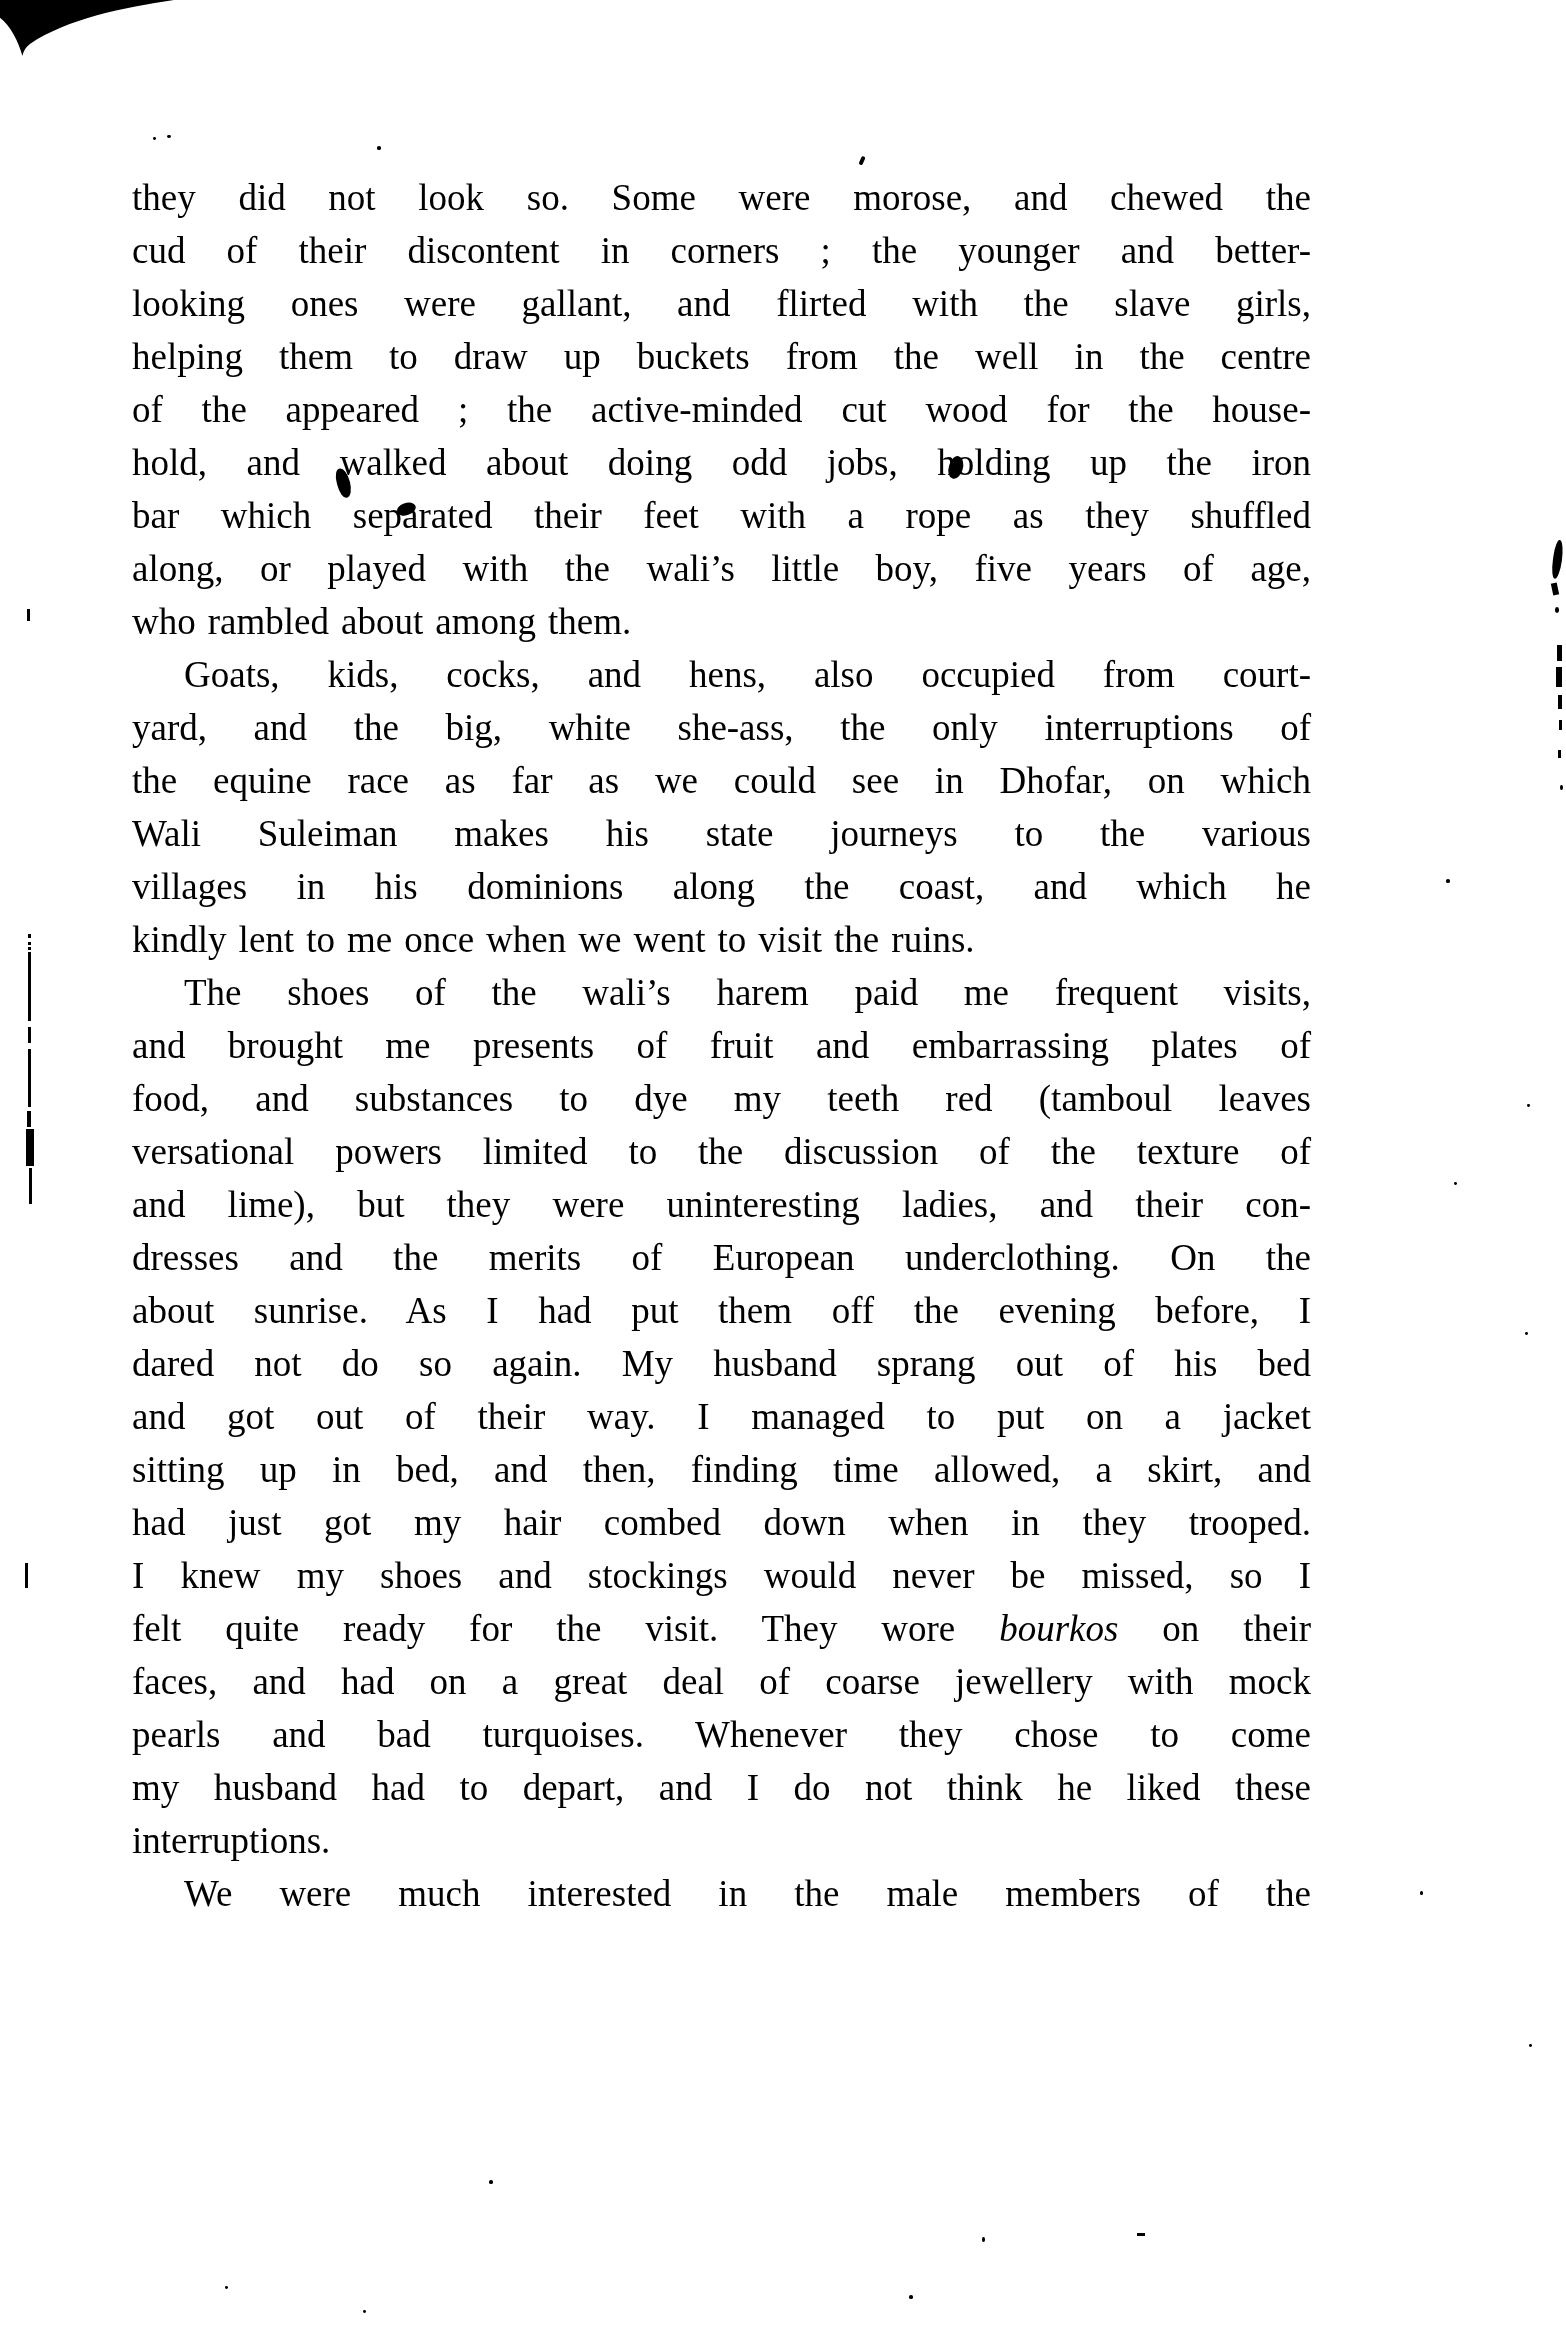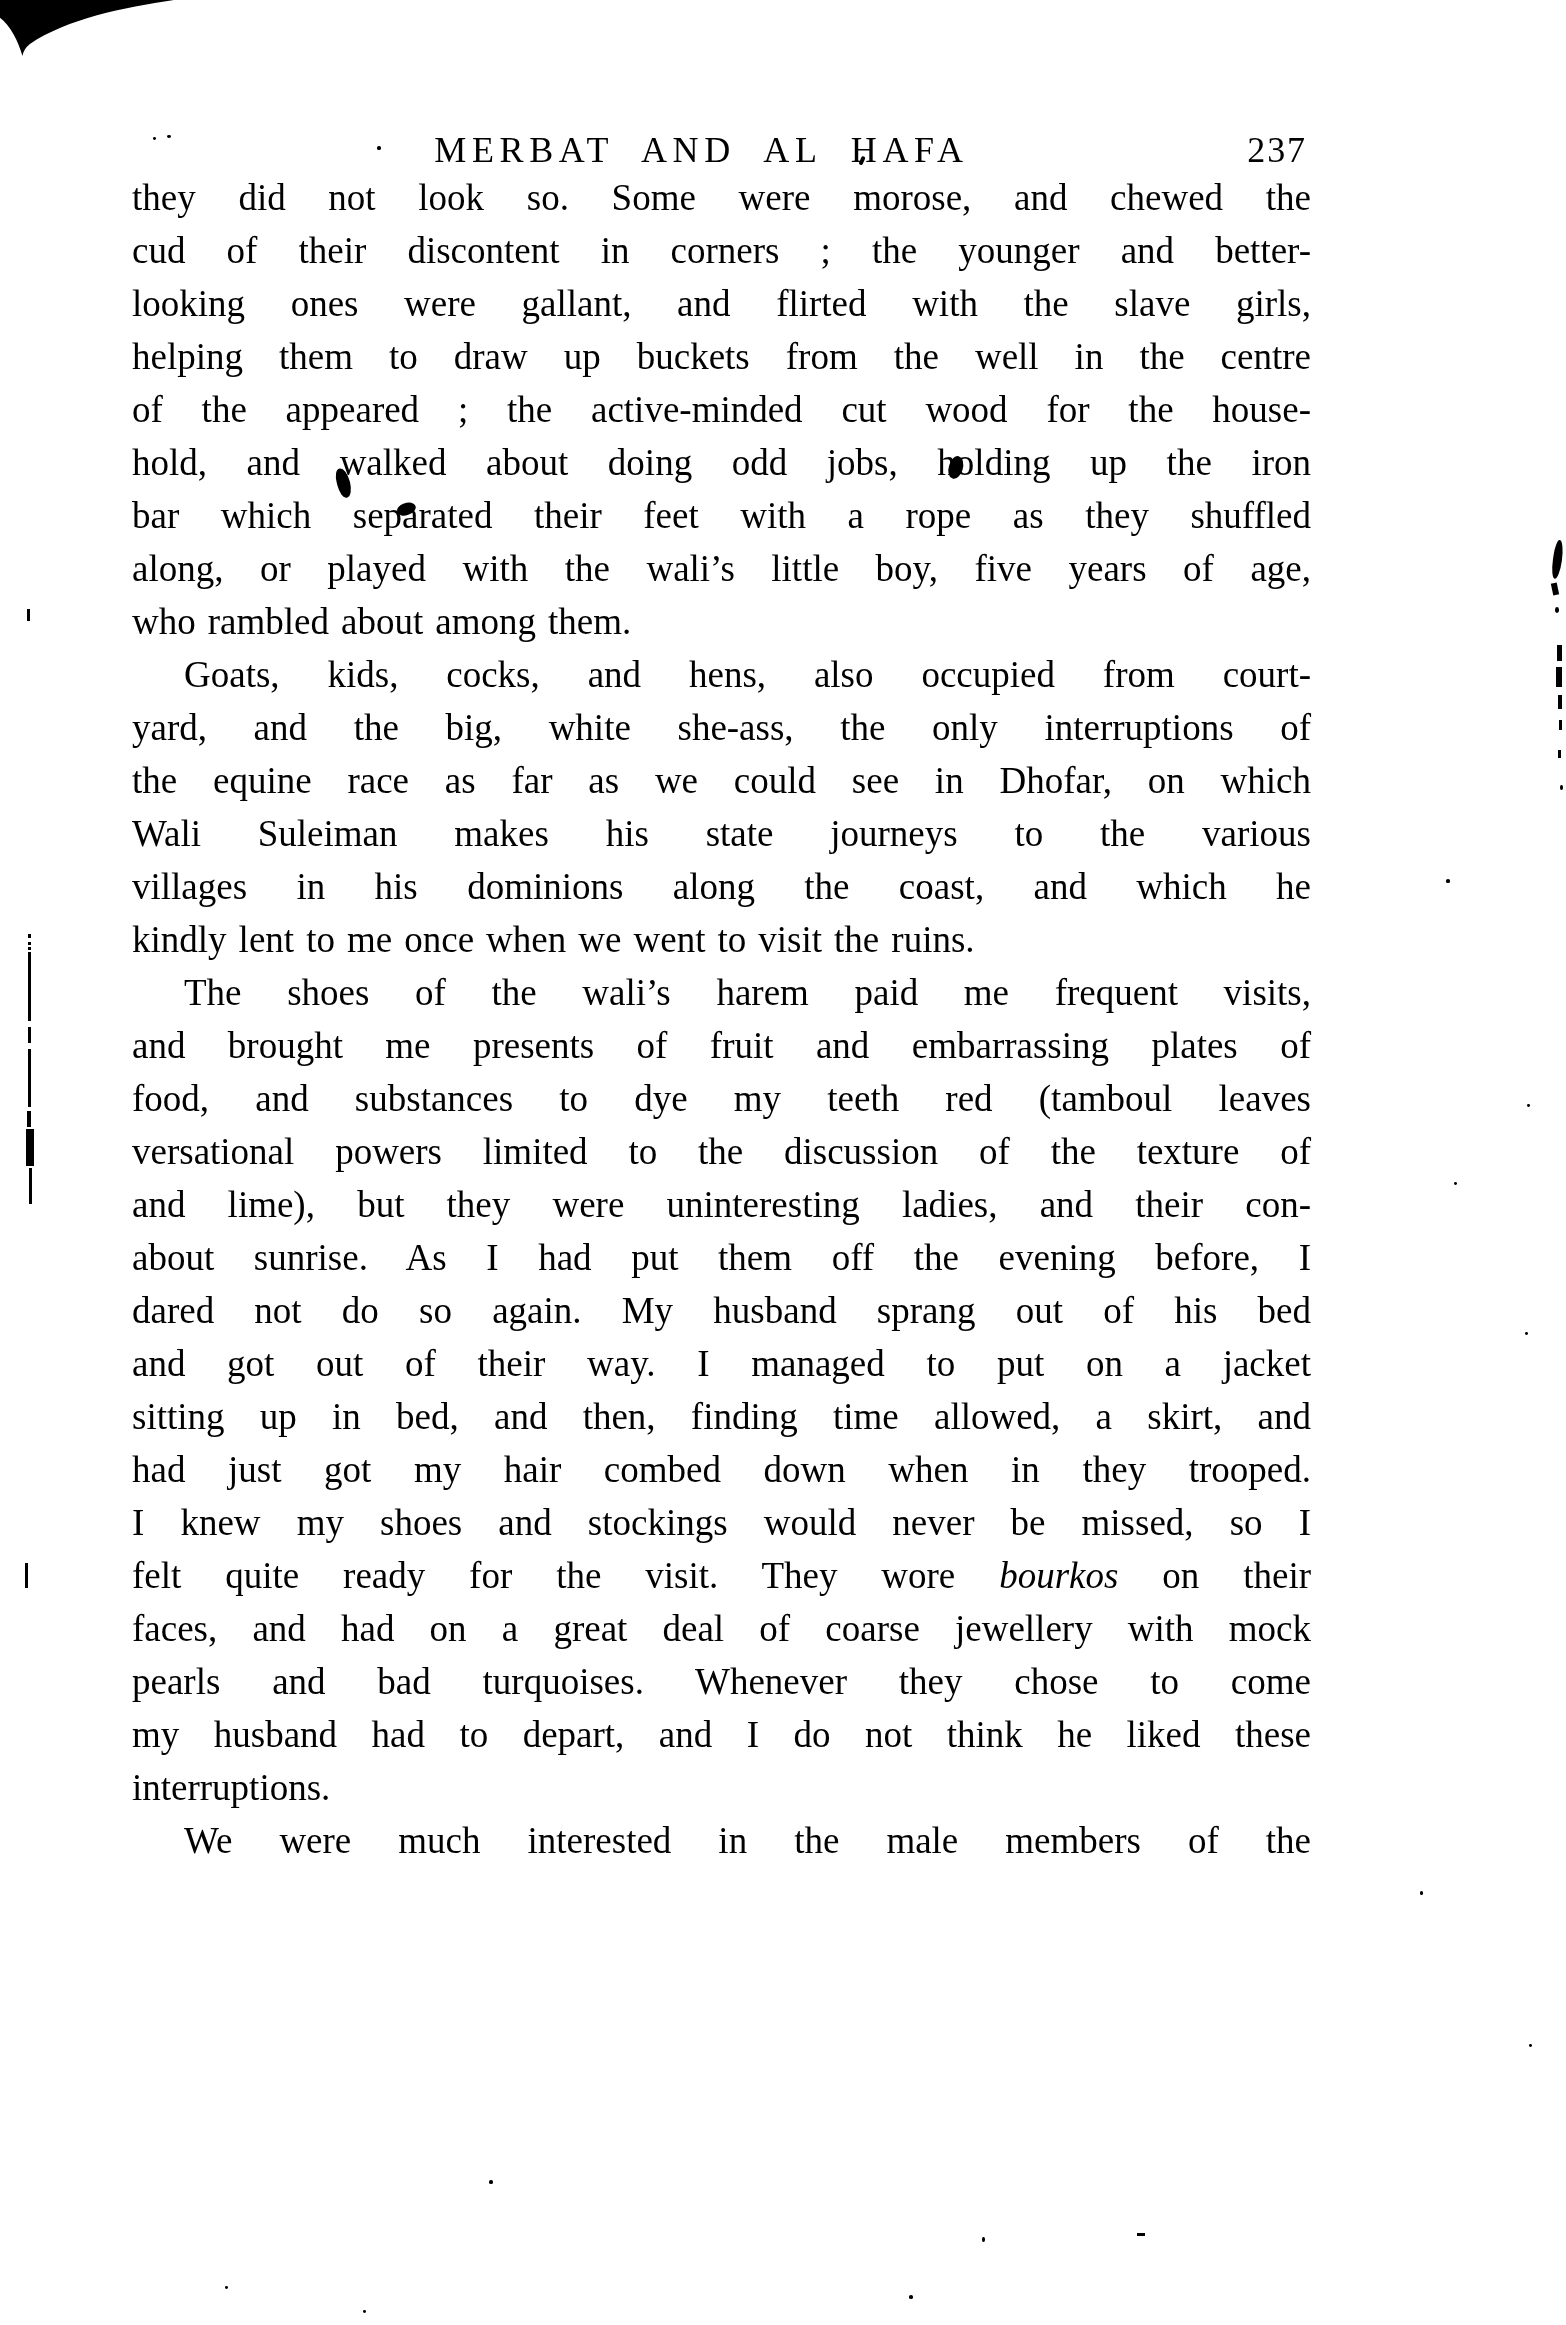--- a/index.html
+++ b/index.html
@@ -54,24 +54,20 @@
 </style>
 </head>
 <body>
 
 <div class="page">
 
   <svg class="corner-wedge" width="187" height="58" viewBox="0 0 200 62" aria-hidden="true">
     <path d="M0,0 L186,0 C132,8 72,20 32,47 C27,51 25,55 24,60 C20,45 11,27 0,19 Z" fill="#000"></path>
   </svg>
 
-  <div class="running-head">
-    <span class="head-title">MERBAT AND AL HAFA</span>
-    <span class="head-folio">237</span>
-  </div>
 
   <div class="text-block">
       <div class="line just">they did not look so.  Some were morose, and chewed the</div>
       <div class="line just">cud of their discontent in corners ; the younger and better-</div>
       <div class="line just">looking ones were gallant, and flirted with the slave girls,</div>
       <div class="line just">helping them to draw up buckets from the well in the centre</div>
       <div class="line just">of the appeared ; the active-minded cut wood for the house-</div>
       <div class="line just">hold, and walked about doing odd jobs, holding up the iron</div>
       <div class="line just">bar which separated their feet with a rope as they shuffled</div>
       <div class="line just">along, or played with the wali’s little boy, five years of age,</div>
@@ -80,20 +76,21 @@
       <div class="line just">yard, and the big, white she-ass, the only interruptions of</div>
       <div class="line just">the equine race as far as we could see in Dhofar, on which</div>
       <div class="line just">Wali Suleiman makes his state journeys to the various</div>
       <div class="line just">villages in his dominions along the coast, and which he</div>
       <div class="line">kindly lent to me once when we went to visit the ruins.</div>
       <div class="line indent just">The shoes of the wali’s harem paid me frequent visits,</div>
       <div class="line just">and brought me presents of fruit and embarrassing plates of</div>
       <div class="line just">food, and substances to dye my teeth red (tamboul leaves</div>
       <div class="line just">versational powers limited to the discussion of the texture of</div>
       <div class="line just">and lime), but they were uninteresting ladies, and their con-</div>
+      <div class="line just">dresses and the merits of European underclothing.  On the</div>
       <div class="line just">about sunrise.  As I had put them off the evening before, I</div>
       <div class="line just">dared not do so again.  My husband sprang out of his bed</div>
       <div class="line just">and got out of their way.  I managed to put on a jacket</div>
       <div class="line just">sitting up in bed, and then, finding time allowed, a skirt, and</div>
       <div class="line just">had just got my hair combed down when in they trooped.</div>
       <div class="line just">I knew my shoes and stockings would never be missed, so I</div>
       <div class="line just">felt quite ready for the visit.  They wore <i>bourkos</i> on their</div>
       <div class="line just">faces, and had on a great deal of coarse jewellery with mock</div>
       <div class="line just">pearls and bad turquoises.  Whenever they chose to come</div>
       <div class="line just">my husband had to depart, and I do not think he liked these</div>

